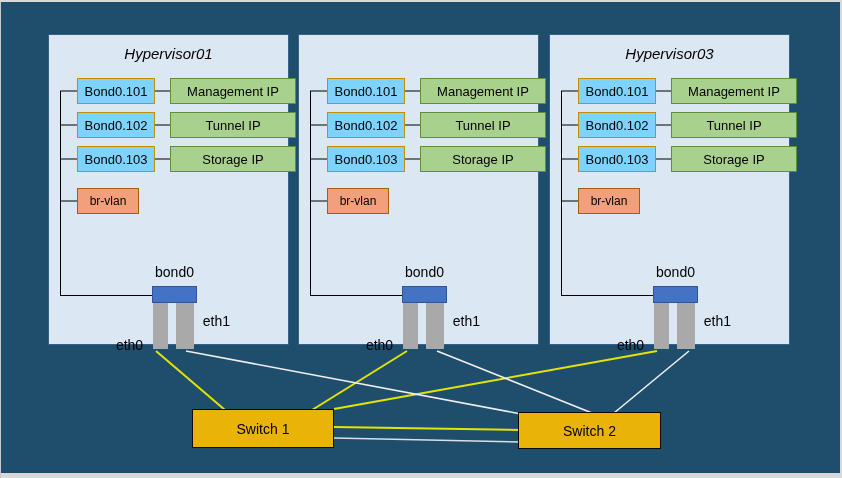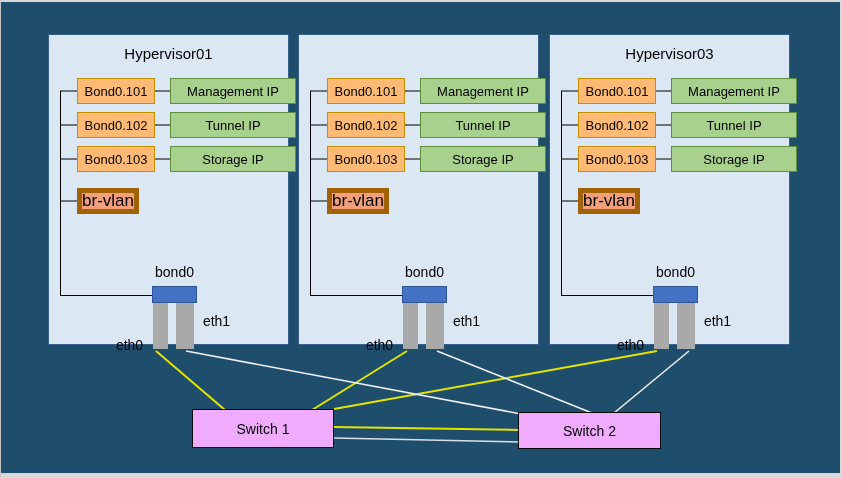--- a/index.html
+++ b/index.html
@@ -20,61 +20,61 @@
     background:#D9D9D9;
   }
   
   .hv{
     position:absolute;top:32px;width:241px;height:311px;
     background:#DCE7F4;border:1px solid #35618C;
     box-sizing:border-box;overflow:visible;
   }
   .hv-title{
     position:absolute;top:10px;left:0;width:100%;
-    text-align:center;font-size:15px;
+    text-align:center;font-size:15px;font-style:italic;
   }
   .hv-wires{position:absolute;top:0;left:0;}
   .vlan{
     position:absolute;left:28px;width:78px;height:26px;
-    background:#fdba74;border:1px solid #C28F00;
+    background:#7dd3fc;border:1px solid #C28F00;
     box-sizing:border-box;
     display:flex;align-items:center;justify-content:center;
     font-size:13px;
   }
   .ip{
     position:absolute;left:121px;width:126px;height:26px;
     background:#A9D18E;border:1px solid #5E8F3C;
     box-sizing:border-box;
     display:flex;align-items:center;justify-content:center;
     font-size:13px;
   }
   .bridge{
     position:absolute;left:28px;top:153px;width:62px;height:26px;
-    background:#F2A07B;border:5px solid #a16207;
+    background:#F2A07B;border:1px solid #a16207;
     box-sizing:border-box;
     display:flex;align-items:center;justify-content:center;
-    font-size:17px;
+    font-size:12px;
   }
   .bond-label{
     position:absolute;top:229px;left:78px;width:95px;
     text-align:center;font-size:14px;
   }
   .bond-box{
     position:absolute;left:103px;top:251px;width:45px;height:17px;
     background:#4472C4;border:1px solid #2F5597;box-sizing:border-box;
   }
   .nic{position:absolute;top:268px;height:46px;background:#A9A9A9;}
   .nic-left{left:104px;width:15px;}
   .nic-right{left:127px;width:18px;}
   .nic-label{position:absolute;top:278px;width:45px;font-size:14px;}
   .nic-label-left{left:58px;text-align:center;margin-top:24px;}
-  .nic-label-right{left:145px;text-align:center;}
+  .nic-label-right{left:136px;text-align:right;}
   
   .switch{
-    position:absolute;background:#f0abfc;border:1px solid #0a0a0a;
+    position:absolute;background:#eab308;border:1px solid #0a0a0a;
     box-sizing:border-box;
     display:flex;align-items:center;justify-content:center;
     font-size:14px;
   }
   .switch1{left:191px;top:407px;width:142px;height:39px;}
   .switch2{left:517px;top:410px;width:143px;height:37px;text-align:center;}
   
   .net-wires{position:absolute;left:0;top:0;pointer-events:none;}
   line.conn{stroke:#000;stroke-width:1;}
 </style>

